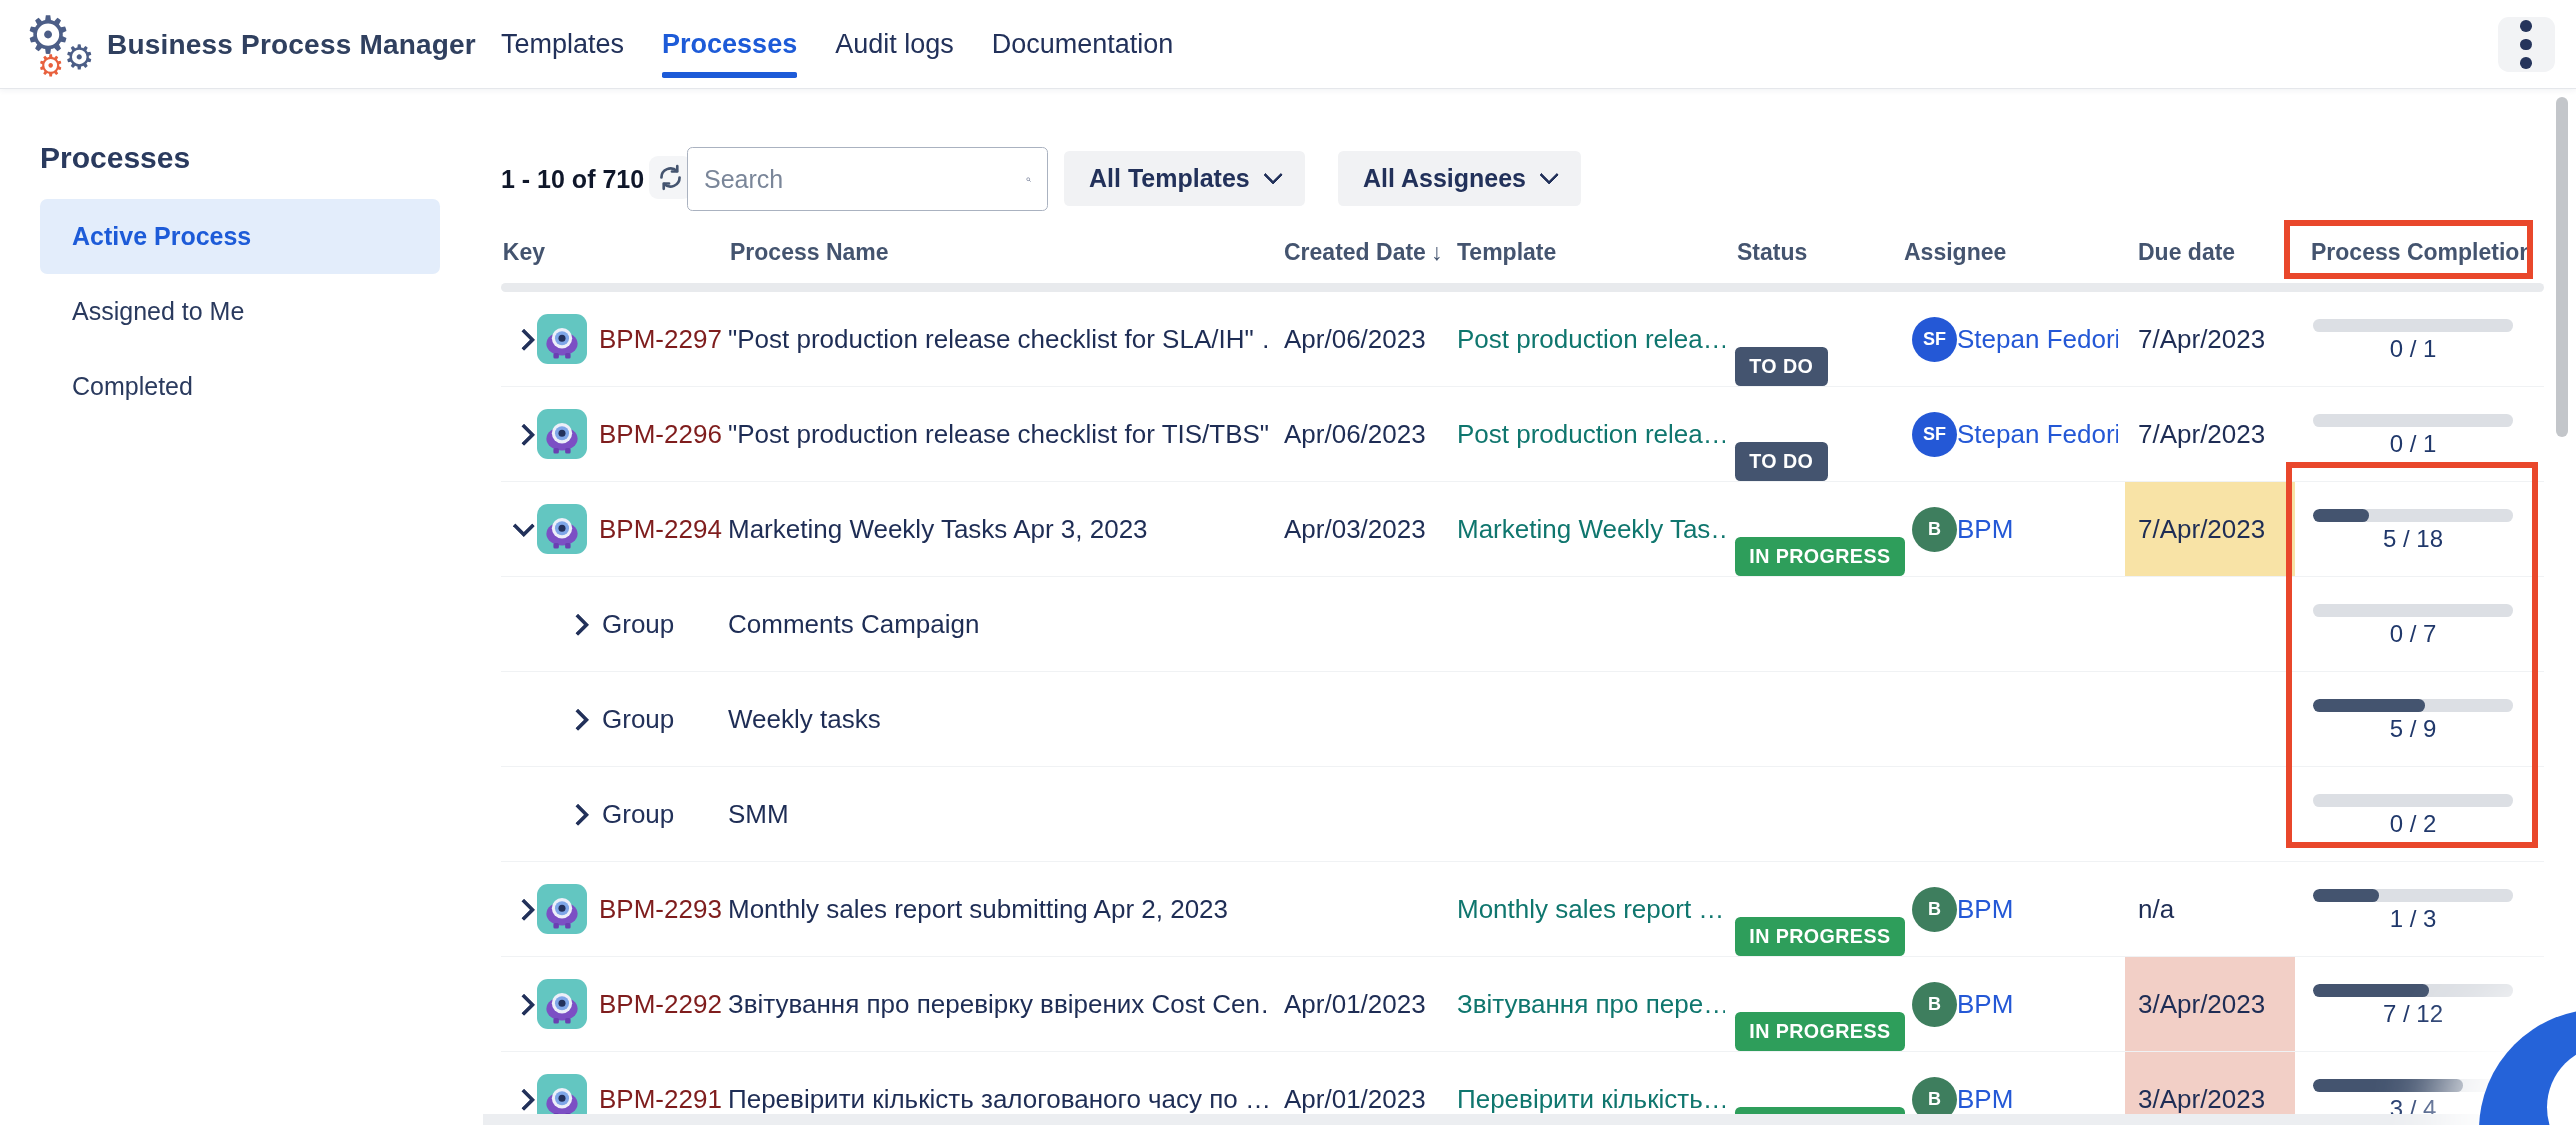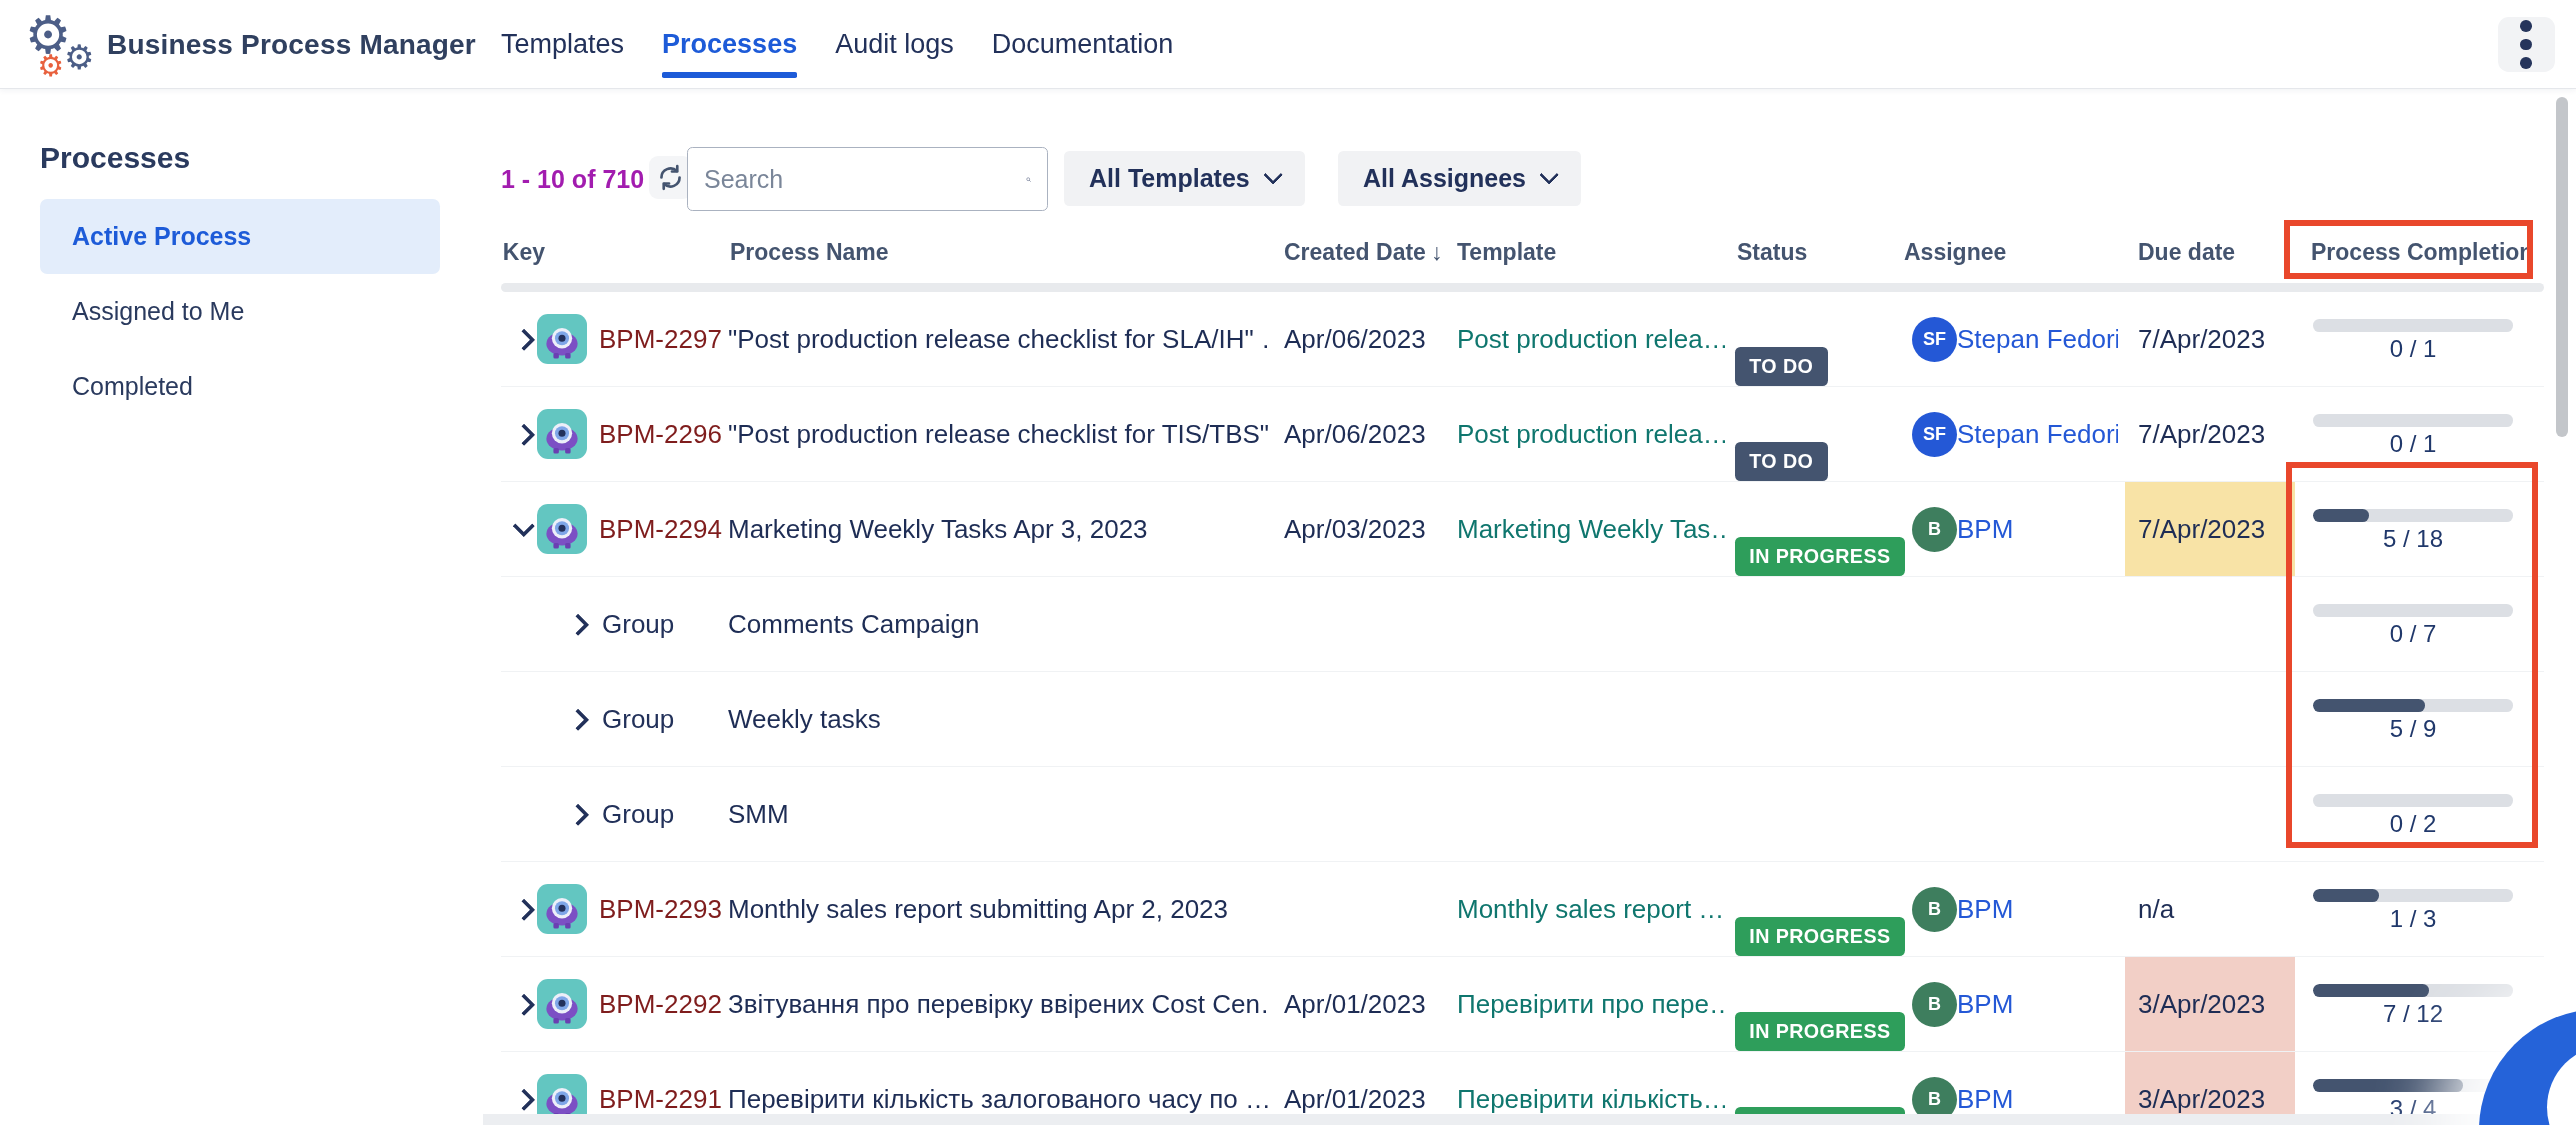--- a/index.html
+++ b/index.html
@@ -37,21 +37,21 @@
   .kebab-btn i { width:11.6px; height:11.6px; border-radius:50%; background:#26355C; }
   
   .sidebar-title { position:absolute; left:40px; top:141px; font-size:30px; font-weight:700; color:#2A3A5E; }
   .side-nav { position:absolute; left:40px; top:199px; width:400px; }
   .side-item {
     height:75px; display:flex; align-items:center; padding-left:32px; border-radius:7.2px;
     font-size:25px; color:#2A3A5E; cursor:pointer; white-space:nowrap;
   }
   .side-item.active { background:#E3EDFB; color:#1D5BD8; font-weight:700; }
   
-  .result-count { position:absolute; left:501px; top:165px; font-size:25px; font-weight:700; color:#a21caf; }
+  .result-count { position:absolute; left:501px; top:165px; font-size:25px; font-weight:700; color:#0f172a; }
   .refresh-btn {
     position:absolute; left:649px; top:156px; width:43px; height:43px; background:#F4F5F7; border-radius:9px;
     display:flex; align-items:center; justify-content:center; cursor:pointer;
   }
   .search-box {
     position:absolute; left:687px; top:147px; width:361px; height:64px; border:1.8px solid #AAB2C0; border-radius:5.4px;
     background:#fff; display:flex; align-items:center; padding:0 16px;
   }
   .search-box input {
     flex:1; border:none; outline:none; font-size:25px; font-family:"Liberation Sans", sans-serif; color:#22315A;
@@ -373,21 +373,21 @@
         <rect x="36" y="50" width="7" height="7" rx="2" fill="#6A3FB2"></rect>
         <circle cx="32" cy="31" r="13" fill="#EDEFF9"></circle>
         <circle cx="32" cy="31" r="9" fill="#7FA6E8"></circle>
         <circle cx="32" cy="31" r="4.5" fill="#23305B"></circle>
       </svg>
     </span>
     <span class="c-key">BPM-2292</span>
 
     <span class="c-name">Звітування про перевірку ввірених Cost Cen…</span>
     <span class="c-created">Apr/01/2023</span>
-    <span class="c-template">Перевірити про пере…</span>
+    <span class="c-template">Звітування про пере…</span>
     <span class="c-status">
       <span class="badge" style="background: rgb(46, 158, 91);">IN PROGRESS</span>
     </span>
     <span class="c-assignee">
       <span class="avatar" style="background: rgb(62, 126, 94);">B</span>
       <a class="assignee-link">BPM</a>
     </span>
     <span class="due-bg" style="display: block; background: rgb(242, 207, 198);"></span>
     <span class="c-due">3/Apr/2023</span>
     <span class="c-completion">

